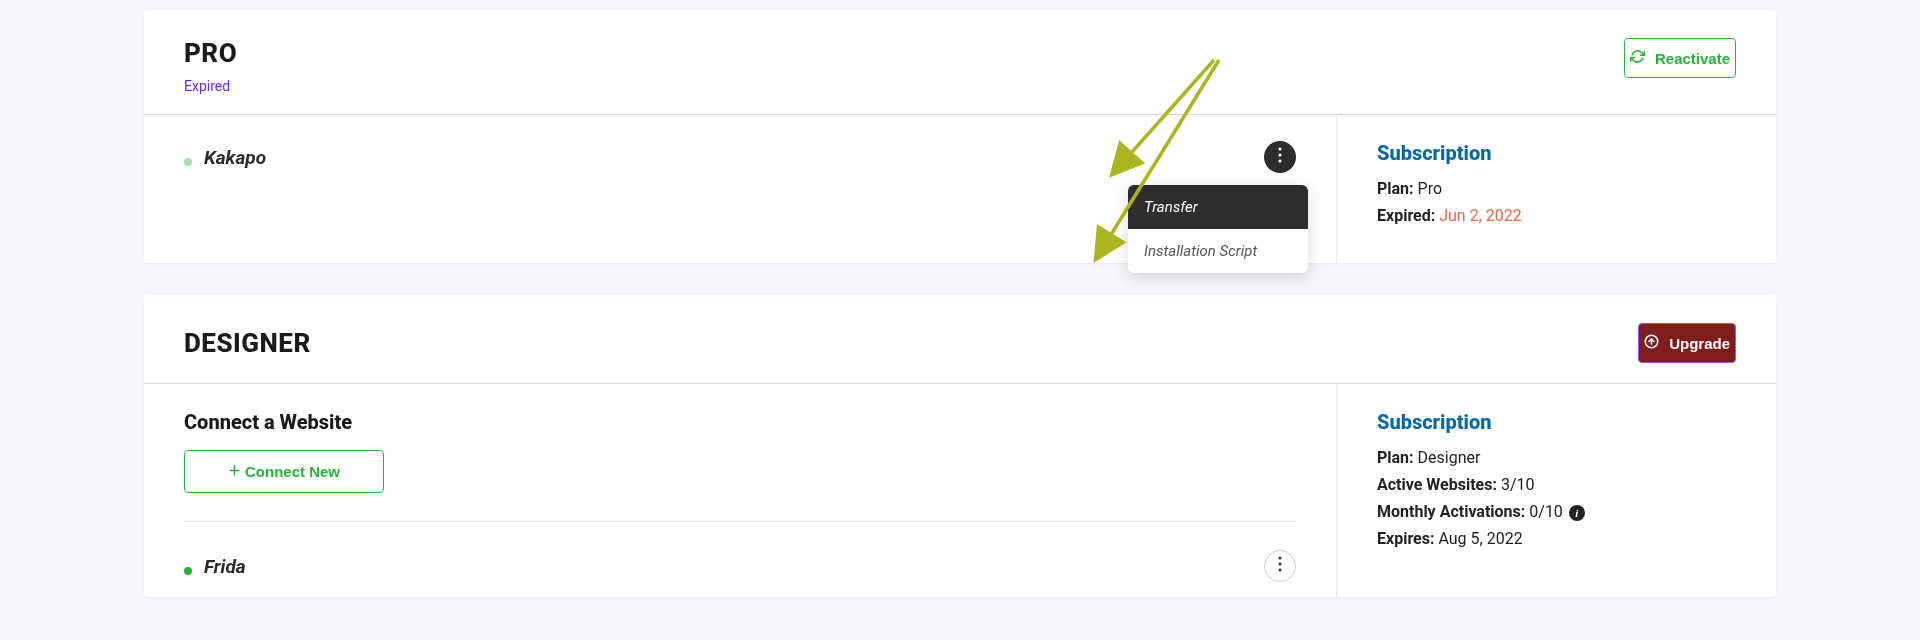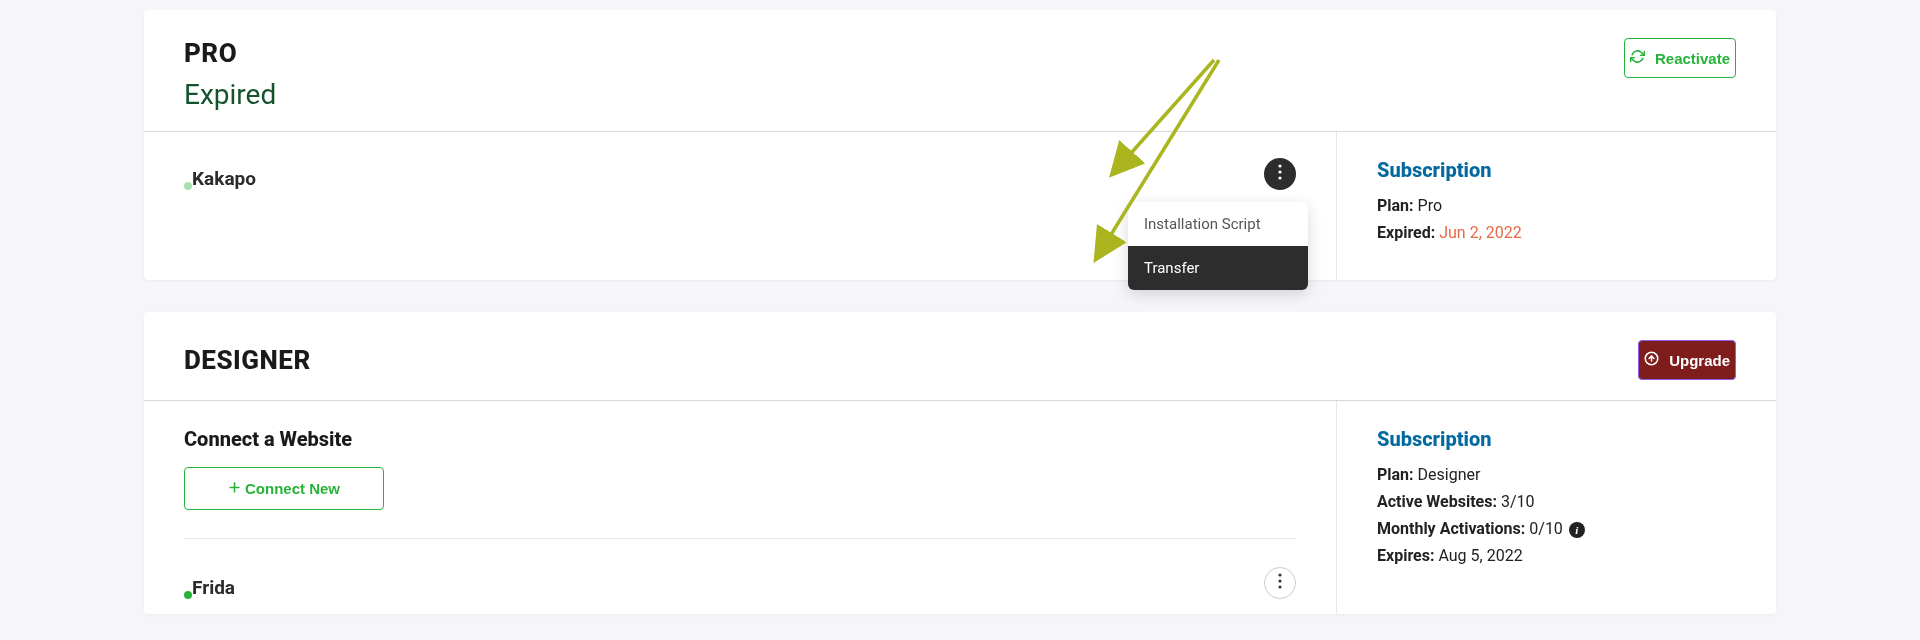--- a/index.html
+++ b/index.html
@@ -24,22 +24,22 @@
     align-items: flex-start;
     padding: 28px 40px 20px 40px;
   }
   .plan-title {
     font-size: 26px;
     font-weight: 800;
     letter-spacing: 0.5px;
     color: #1a1a1a;
   }
   .plan-status {
-    font-size: 28px;
-    color: #14532d;
+    font-size: 14px;
+    color: #6d28d9;
     margin-top: 10px;
     font-weight: 400;
   }
   .btn {
     border-radius: 4px;
     padding: 10px 5px;
     font-size: 15px;
     font-weight: 700;
     cursor: pointer;
     display: inline-flex;
@@ -68,22 +68,24 @@
     padding: 26px 40px 34px 40px;
     position: relative;
   }
   .right-col {
     width: 440px;
     border-left: 1px solid #e8e8e8;
     padding: 26px 40px 30px 40px;
   }
   .site-row {
     display: flex;
-    align-items: flex-end;
+    align-items: center;
+    gap: 12px;
     position: relative;
+    font-style: italic;
   }
   .dot {
     width: 8px;
     height: 8px;
     border-radius: 50%;
     margin-top: 9px;
     flex-shrink: 0;
   }
   .dot-muted { background: #a6e2b0; }
   .dot-active { background: #27b33a; }
@@ -222,22 +224,22 @@
         </div>
         <div class="more-btn more-dark">
           <span>
             <svg width="4" height="16" viewBox="0 0 4 16">
                 <circle cx="2" cy="2" r="1.6" fill="#fff"></circle>
                 <circle cx="2" cy="8" r="1.6" fill="#fff"></circle>
                 <circle cx="2" cy="14" r="1.6" fill="#fff"></circle>
               </svg>
           </span>
           <div class="dropdown">
+            <div class="dropdown-item active">Transfer</div>
             <div class="dropdown-item">Installation Script</div>
-            <div class="dropdown-item active">Transfer</div>
           </div>
         </div>
       </div>
     </div>
     <div class="right-col">
       <div class="sub-heading">Subscription</div>
       <div class="sub-line">
         <b>Plan:</b>
         <span>Pro</span>
       </div>

